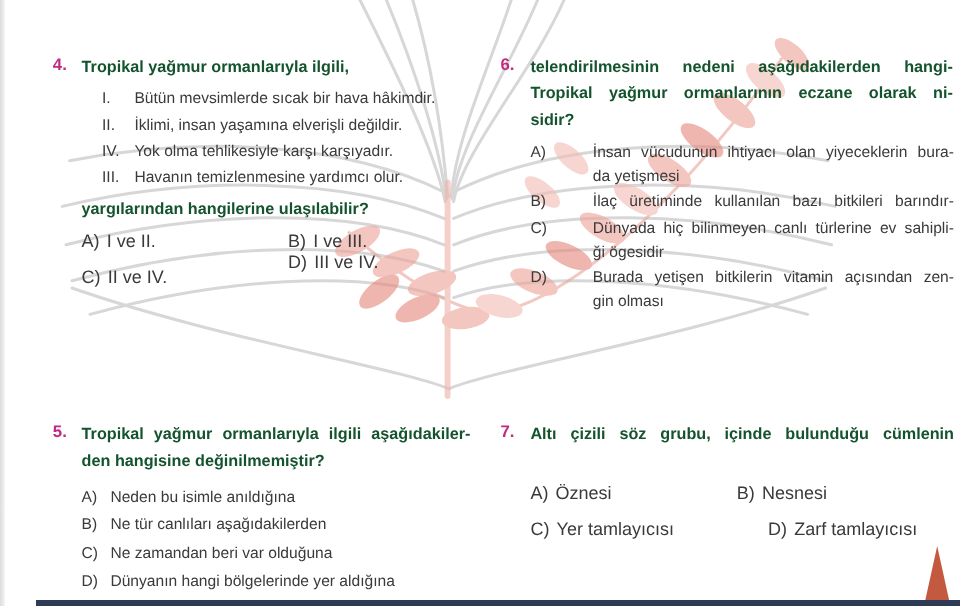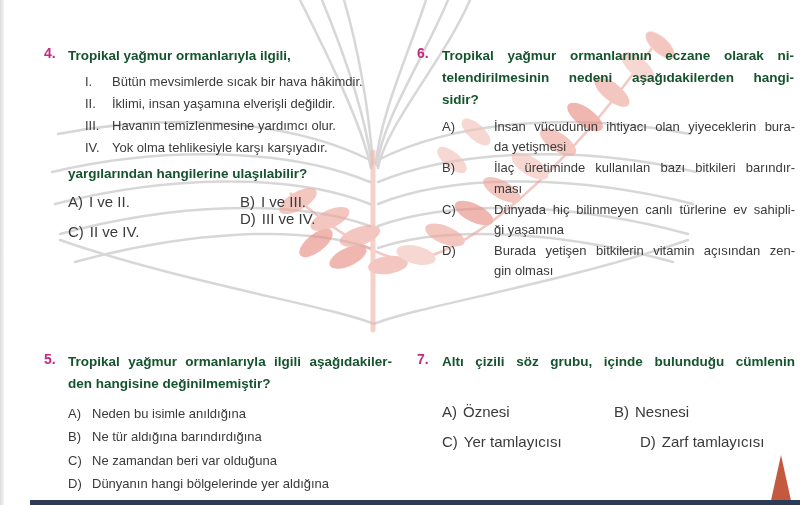--- a/index.html
+++ b/index.html
@@ -88,26 +88,26 @@
   <div class="abs items" style="left:68px;top:71px;width:324px">
     <div class="item">
       <span class="rn">I.</span>
       <span>Bütün mevsimlerde sıcak bir hava hâkimdir.</span>
     </div>
     <div class="item">
       <span class="rn">II.</span>
       <span>İklimi, insan yaşamına elverişli değildir.</span>
     </div>
     <div class="item">
+      <span class="rn">IV.</span>
+      <span>Yok olma tehlikesiyle karşı karşıyadır.</span>
+    </div>
+    <div class="item">
       <span class="rn">III.</span>
       <span>Havanın temizlenmesine yardımcı olur.</span>
-    </div>
-    <div class="item">
-      <span class="rn">IV.</span>
-      <span>Yok olma tehlikesiyle karşı karşıyadır.</span>
     </div>
   </div>
 
   <div class="abs qtitle" style="left:68px;top:163px;width:324px">yargılarından hangilerine ulaşılabilir?</div>
 
   <div class="abs optrow" style="left:68px;top:193px">
     <span class="lab">A)</span><span>I ve II.</span>
   </div>
   <div class="abs optrow" style="left:240px;top:193px">
     <span class="lab">B)</span><span>I ve III.</span>
@@ -125,59 +125,58 @@
     <div><span>den hangisine </span><span class="u">değinilmemiştir?</span></div>
   </div>
 
   <div class="abs optlist" style="left:68px;top:402px;width:324px">
     <div class="row">
       <span class="lab">A)</span>
       <span>Neden bu isimle anıldığına</span>
     </div>
     <div class="row">
       <span class="lab">B)</span>
-      <span>Ne tür aldığına barındırdığına</span>
+      <span>Ne tür canlıları aşağıdakilerden</span>
     </div>
     <div class="row">
       <span class="lab">C)</span>
       <span>Ne zamandan beri var olduğuna</span>
     </div>
     <div class="row">
       <span class="lab">D)</span>
       <span>Dünyanın hangi bölgelerinde yer aldığına</span>
     </div>
   </div>
 
   <div class="abs qnum" style="left:417px;top:45px">6.</div>
   <div class="abs qtitle" style="left:442px;top:45px;width:352px">
+    <div class="jl">telendirilmesinin nedeni aşağıdakilerden hangi-</div>
     <div class="jl">Tropikal yağmur ormanlarının eczane olarak ni-</div>
-    <div class="jl">telendirilmesinin nedeni aşağıdakilerden hangi-</div>
     <div>sidir?</div>
   </div>
 
   <div class="abs optblocks" style="left:442px;top:117px;width:353px">
     <div class="opt">
       <span class="lab">A)</span>
       <div class="lines">
         <div class="jl">İnsan vücudunun ihtiyacı olan yiyeceklerin bura-</div>
         <div>da yetişmesi</div>
       </div>
     </div>
     <div class="opt">
       <span class="lab">B)</span>
       <div class="lines">
         <div class="jl">İlaç üretiminde kullanılan bazı bitkileri barındır-</div>
-        <div>ması</div>
       </div>
     </div>
     <div class="opt">
       <span class="lab">C)</span>
       <div class="lines">
         <div class="jl">Dünyada hiç bilinmeyen canlı türlerine ev sahipli-</div>
-        <div>ği yaşamına</div>
+        <div>ği ögesidir</div>
       </div>
     </div>
     <div class="opt">
       <span class="lab">D)</span>
       <div class="lines">
         <div class="jl">Burada yetişen bitkilerin vitamin açısından zen-</div>
         <div>gin olması</div>
       </div>
     </div>
   </div>

